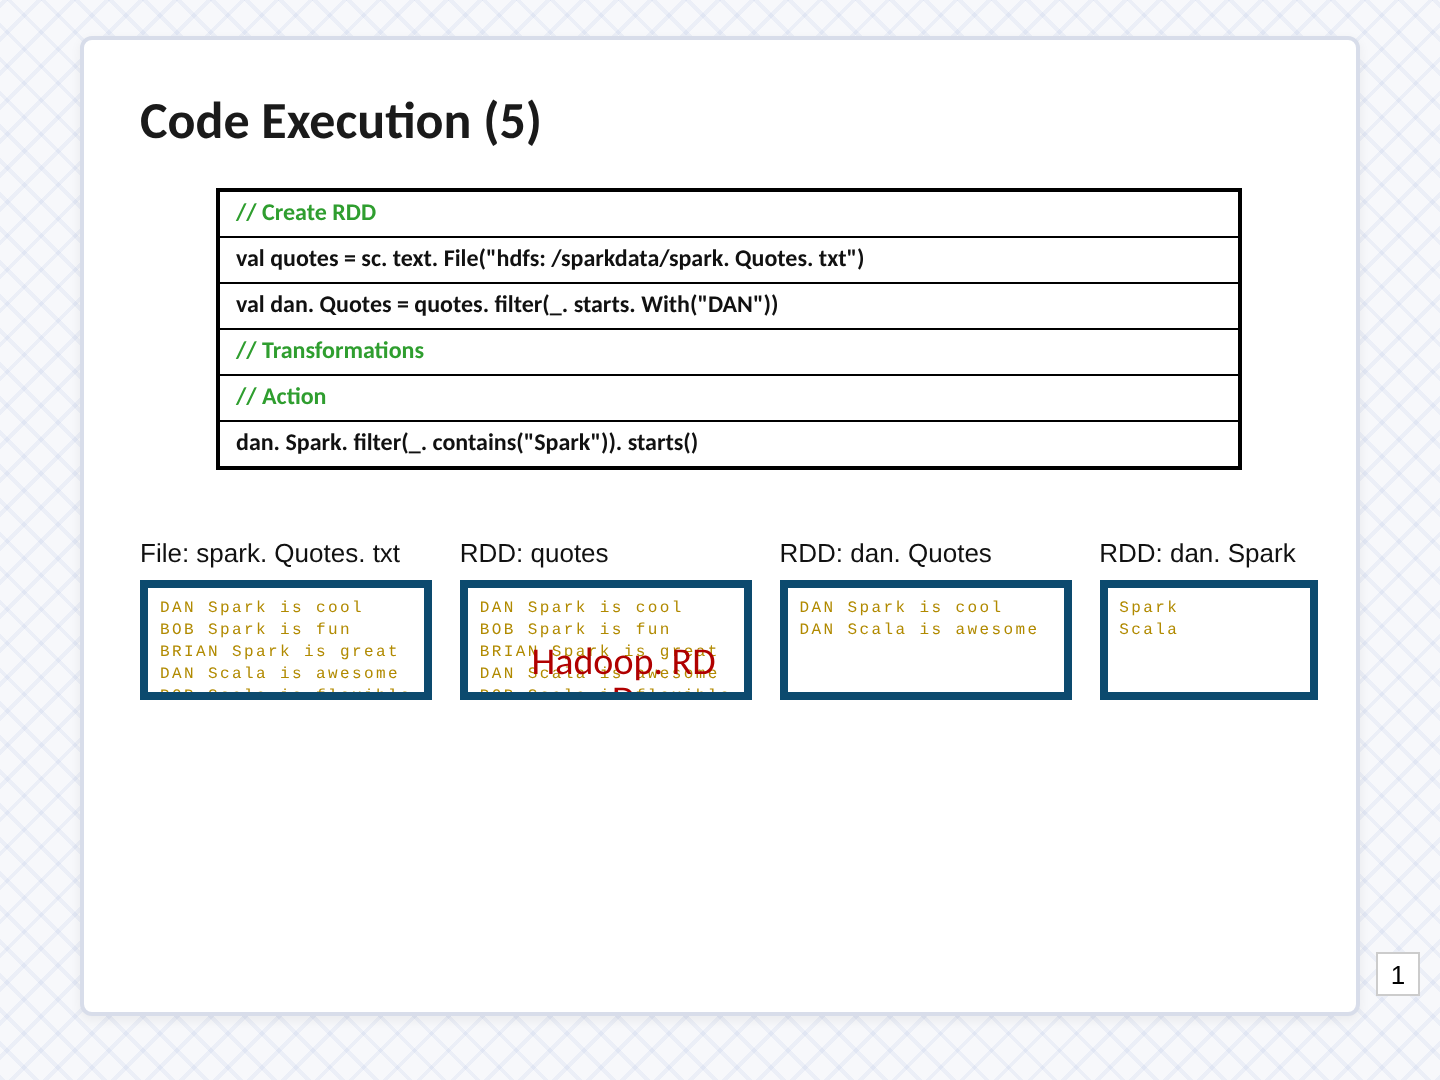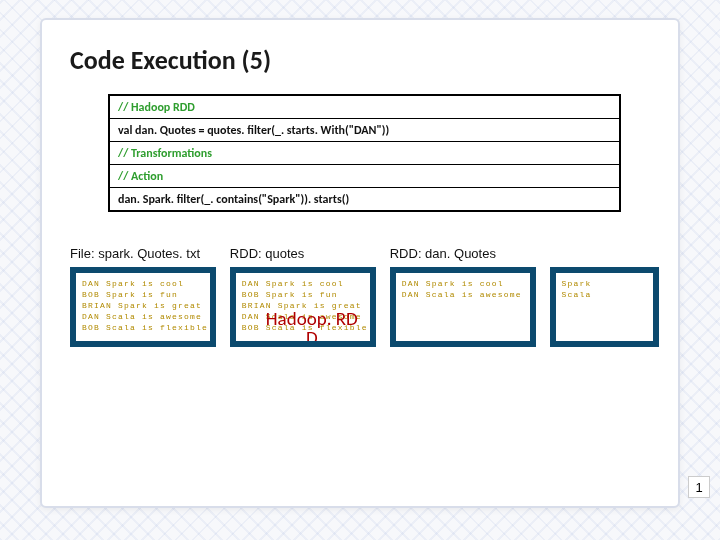--- a/index.html
+++ b/index.html
@@ -40,44 +40,44 @@
     font-family: Calibri, Arial, sans-serif;
     font-weight: 600;
     white-space: nowrap;
   }
   .code-block .line:last-child { border-bottom: none; }
   .code-block .comment { color: #2f9e2f; }
   .rdd-row {
     display: flex;
     gap: 14px;
     margin-top: 34px;
-    align-items: flex-end;
+    align-items: center;
   }
   .rdd-col {
     flex: 1 1 0;
     min-width: 0;
   }
   .rdd-col.narrow { flex: 0.75 1 0; }
   .rdd-label {
     font-size: 13px;
     font-family: Arial, sans-serif;
     color: #111;
     margin-bottom: 6px;
     white-space: nowrap;
   }
   .rdd-box {
-    border: 6px solid #0c4a6e;
+    border: 4px solid #0c4a6e;
     background: #fff;
     font-family: "Courier New", monospace;
     font-size: 8px;
     line-height: 11px;
     color: #b18a00;
     padding: 5px 6px 6px 6px;
     position: relative;
-    height: 80px;
+    height: 60px;
     letter-spacing: 1.2px;
     white-space: pre;
     overflow: hidden;
   }
   .overlay {
     position: absolute;
     left: 18px; right: 0; top: 50%;
     transform: translateY(-50%);
     color: #b00000;
     font-family: Calibri, Arial, sans-serif;
@@ -104,21 +104,22 @@
   }
 </style>
 </head>
 <body>
 
 <div class="panel">
 
   <div class="title">Code Execution (5)</div>
 
   <div class="code-block">
-    <div class="line comment">// Hadoop RDD</div>
+    <div class="line comment">// Create RDD</div>
+    <div class="line">val quotes = sc. text. File("hdfs: /sparkdata/spark. Quotes. txt")</div>
     <div class="line">val dan. Quotes = quotes. filter(_. starts. With("DAN"))</div>
     <div class="line comment">// Transformations</div>
     <div class="line comment">// Action</div>
     <div class="line">dan. Spark. filter(_. contains("Spark")). starts()</div>
   </div>
 
   <div class="rdd-row">
 
     <div class="rdd-col">
       <div class="rdd-label">File: spark. Quotes. txt</div>
@@ -138,20 +139,21 @@
 BOB Scala is flexible</span><div class="overlay"><span>Hadoop. RD</span><span class="l2">D</span></div></div>
     </div>
 
     <div class="rdd-col">
       <div class="rdd-label">RDD: dan. Quotes</div>
       <div class="rdd-box">DAN Spark is cool
 DAN Scala is awesome</div>
     </div>
 
     <div class="rdd-col narrow">
+      <div class="rdd-label">RDD: dan. Spark</div>
       <div class="rdd-box">Spark
 Scala</div>
     </div>
 
   </div>
 
 </div>
 
 <div class="page-num">1</div>
 

